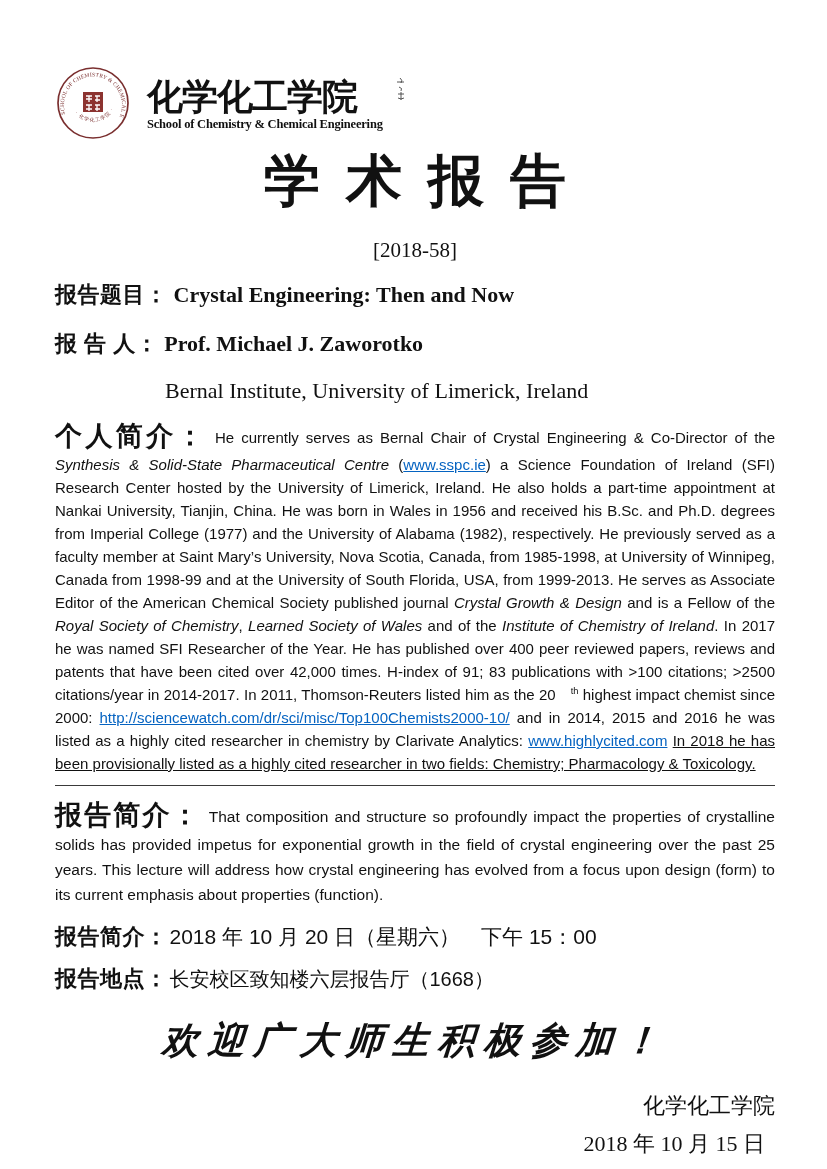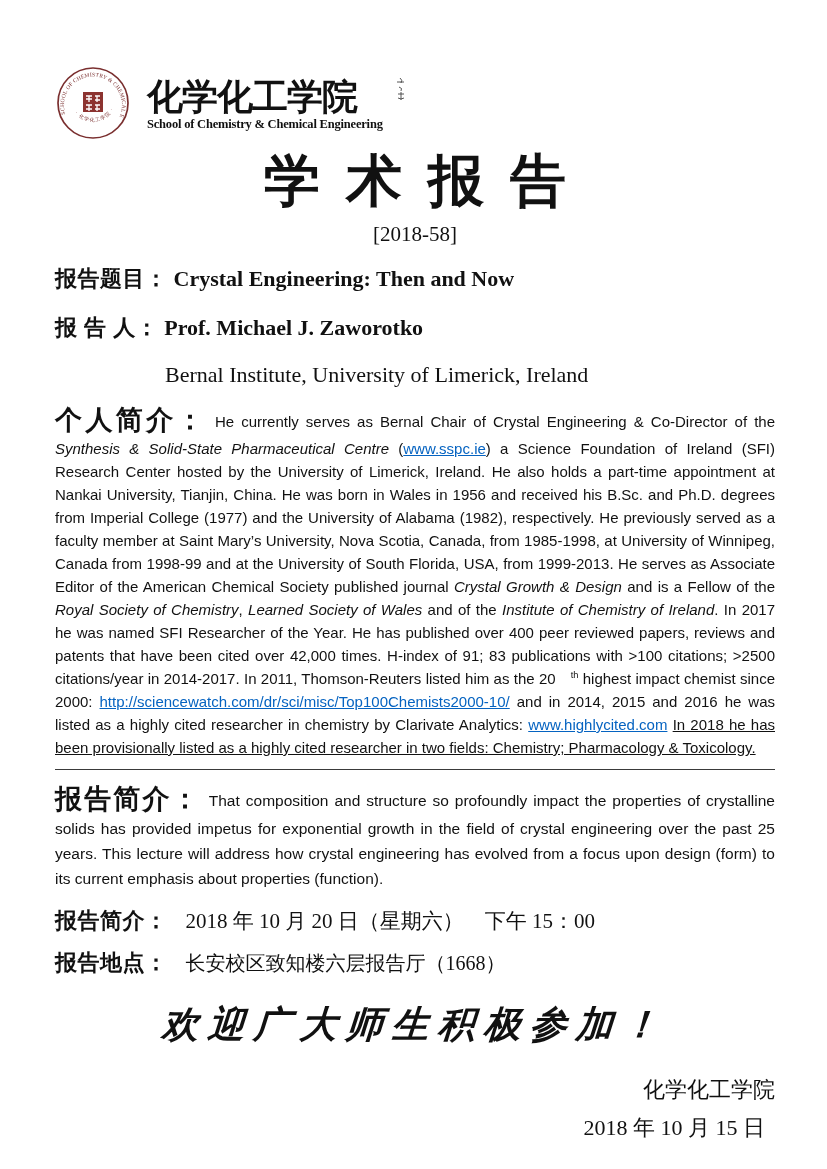--- a/index.html
+++ b/index.html
@@ -29,36 +29,36 @@
   .sig{position:absolute;right:-24px;top:2px;}
   
   .doc-title{
     margin:6px 0 0 0;
     text-align:center;
     font-family:"DejaVu Serif", serif;
     font-weight:900;font-size:56px;line-height:64px;
     letter-spacing:26px;text-indent:26px;
   }
   .doc-number{
-    margin-top:10px;text-align:center;
+    margin-top:26px;text-align:center;
     font-size:21px;font-family:"Liberation Serif", serif;
   }
   
   .field-row{margin-top:17px;line-height:30px;}
   .field-label{
     font-family:"Liberation Sans", sans-serif;
     font-weight:bold;font-size:22px;letter-spacing:0.5px;
   }
   .value-bold{
     font-family:"Liberation Serif", serif;
     font-weight:bold;font-size:22px;margin-left:6px;
   }
   .value-serif{
-    font-family:Liberation Serif, serif;
-    font-size:21px;margin-left:18px;
+    font-family:Liberation Sans, sans-serif;
+    font-size:21px;margin-left:2px;
   }
   .affiliation{
     margin:16px 0 0 110px;
     font-size:22px;line-height:28px;
     font-family:"Liberation Serif", serif;
   }
   
   .rich-par{
     margin:14px 0 0 0;
     font-family:"Liberation Sans", sans-serif;

